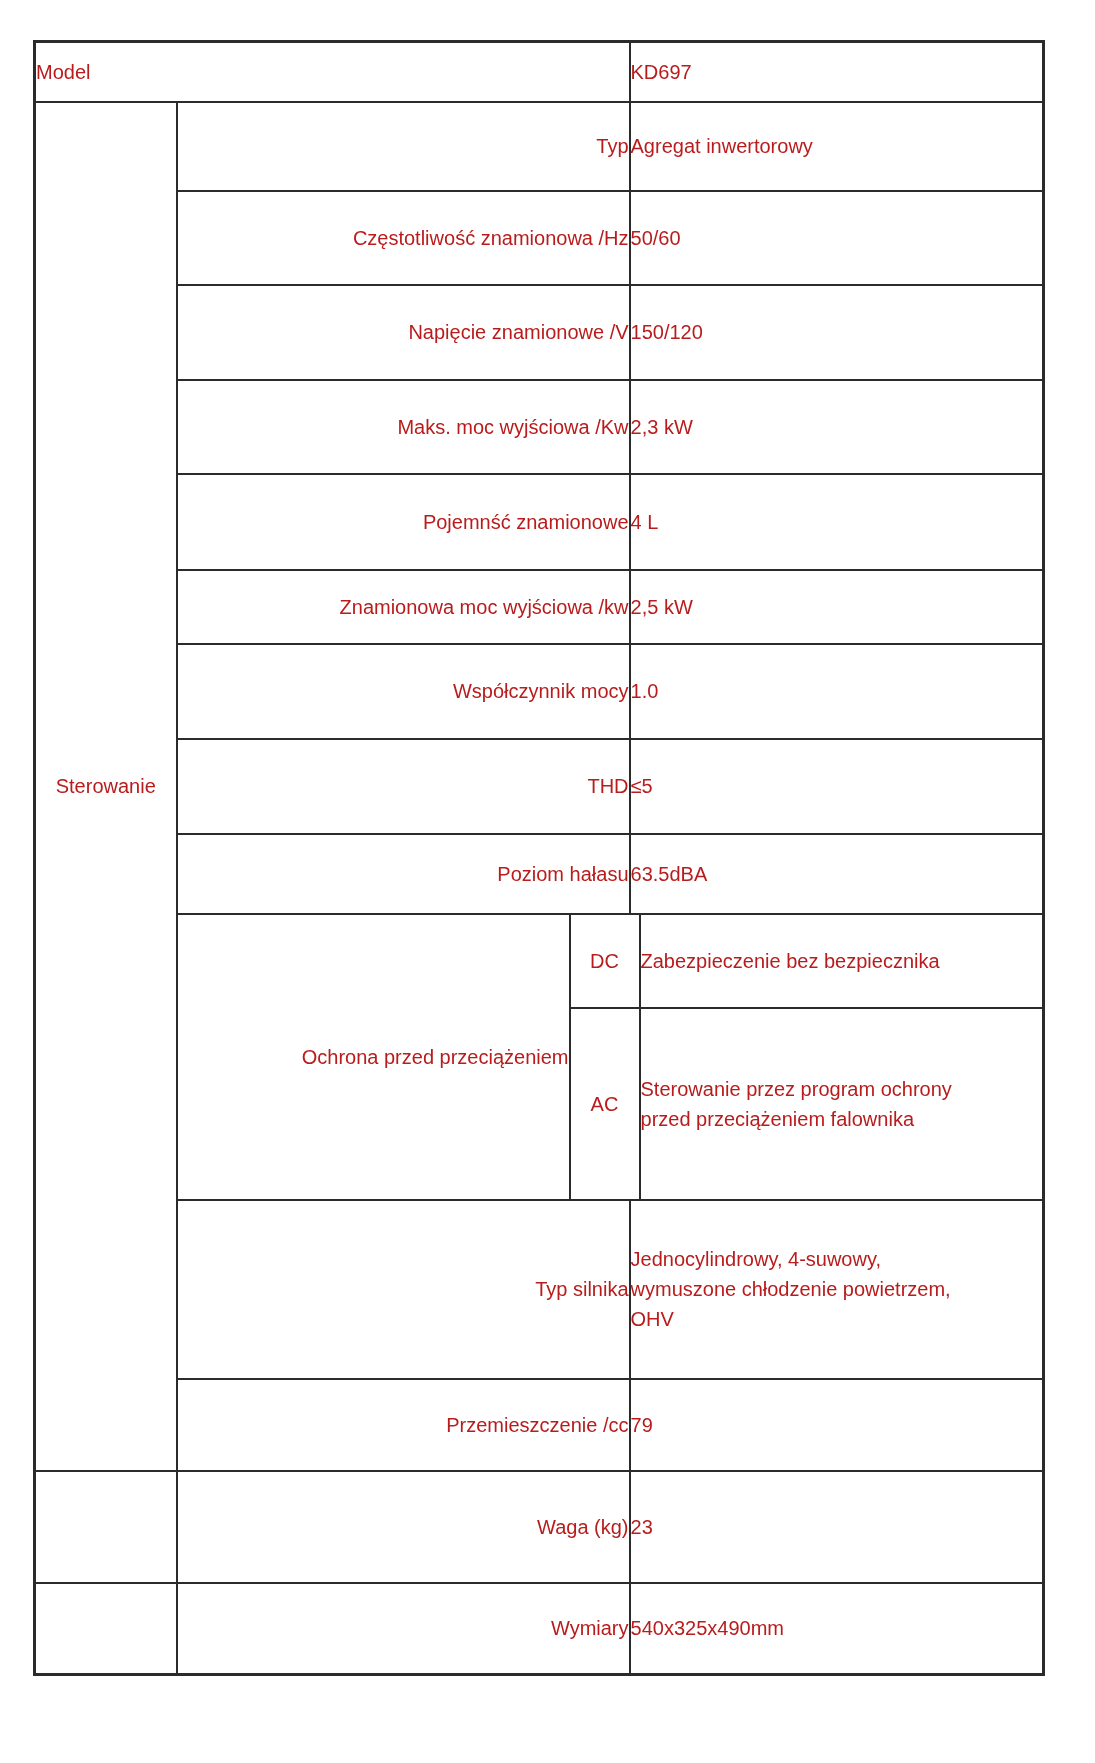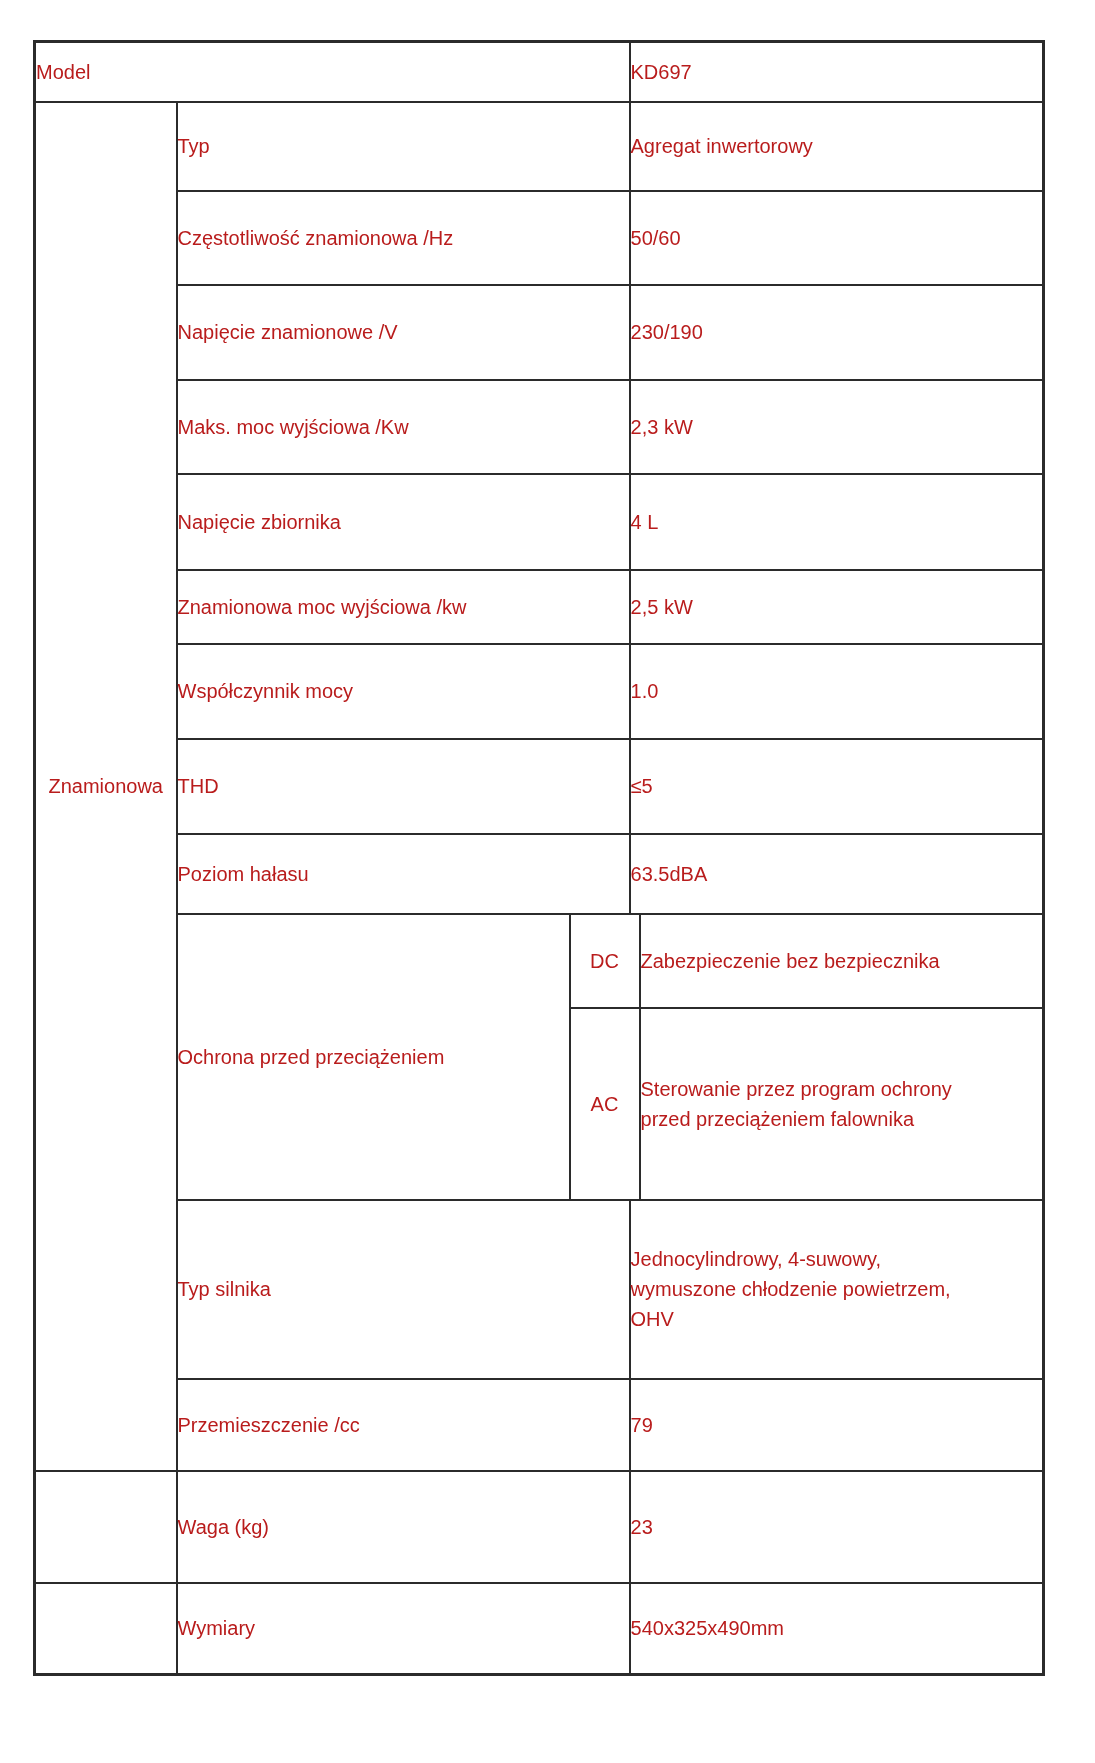--- a/index.html
+++ b/index.html
@@ -26,21 +26,21 @@
     font-size: 20px;
     color: #b91c1c;
   }
   table.spec td {
     border: 2px solid #2b2b2b;
     vertical-align: middle;
     padding: 0;
     background: #ffffff;
     line-height: 1.5;
   }
-  td.lbl   { padding-left: 24px; }
+  td.lbl   { padding-left: 24px; text-align: right; }
   td.val   { padding-left: 26px; }
   td.valn  { padding-left: 15px; }
   td.model { padding-left: 12px; }
   td.shade { background: #e6e6e6; }
   td.gen   { text-align: center; background: #ffffff; }
   td.acdc  { text-align: center; }
   .wraplim { max-width: 335px; }
 </style>
 </head>
 <body>
@@ -55,42 +55,42 @@
       <col style="width:404px">
     </colgroup>
     <tbody>
 
       <tr style="height:60px">
         <td class="model" colspan="3">Model</td>
         <td class="val" colspan="2">KD697</td>
       </tr>
 
       <tr style="height:89px">
-        <td class="gen" rowspan="13">Znamionowa</td>
+        <td class="gen" rowspan="13">Sterowanie</td>
         <td class="lbl shade" colspan="2">Typ</td>
         <td class="val shade" colspan="2">Agregat inwertorowy</td>
       </tr>
 
       <tr style="height:94px">
         <td class="lbl" colspan="2">Częstotliwość znamionowa /Hz</td>
         <td class="val" colspan="2">50/60</td>
       </tr>
 
       <tr style="height:95px">
         <td class="lbl shade" colspan="2">Napięcie znamionowe /V</td>
-        <td class="val shade" colspan="2">230/190</td>
+        <td class="val shade" colspan="2">150/120</td>
       </tr>
 
       <tr style="height:94px">
         <td class="lbl" colspan="2">Maks. moc wyjściowa /Kw</td>
         <td class="val" colspan="2">2,3 kW</td>
       </tr>
 
       <tr style="height:96px">
-        <td class="lbl shade" colspan="2">Napięcie zbiornika</td>
+        <td class="lbl shade" colspan="2">Pojemnść znamionowe</td>
         <td class="val shade" colspan="2">4 L</td>
       </tr>
 
       <tr style="height:74px">
         <td class="lbl" colspan="2">Znamionowa moc wyjściowa /kw</td>
         <td class="val" colspan="2">2,5 kW</td>
       </tr>
 
       <tr style="height:95px">
         <td class="lbl shade" colspan="2">Współczynnik mocy</td>

